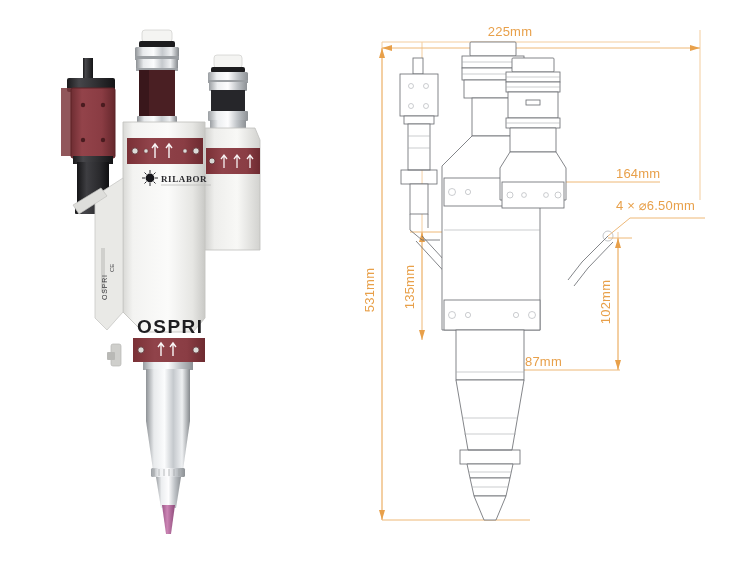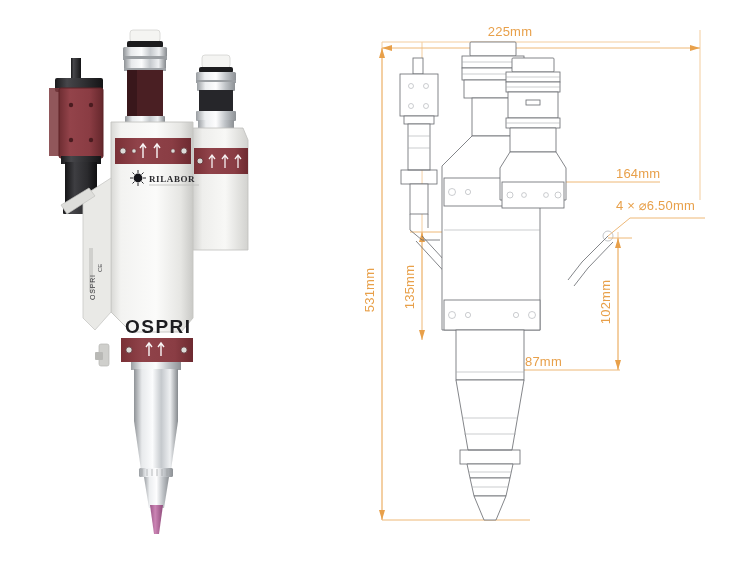--- a/index.html
+++ b/index.html
@@ -18,21 +18,21 @@
     position: absolute;
     inset: 0;
     width: 745px;
     height: 562px;
   }
   .panel {
     position: absolute;
     top: 0;
     height: 430px;
   }
-  #photo-panel { left: 3px; width: 360px; text-align: center; }
+  #photo-panel { left: 15px; width: 360px; text-align: center; }
   #drawing-panel { left: 360px; width: 385px; }
   svg { display: block; }
   .dim-label {
     fill: #E8A04A;
     font-family: "Liberation Sans", sans-serif;
     font-size: 13px;
     letter-spacing: 0.2px;
   }
   .dim-line { stroke: #EEB877; stroke-width: 1; fill: none; }
   .dim-ext  { stroke: #F3CD9E; stroke-width: 1; fill: none; }

